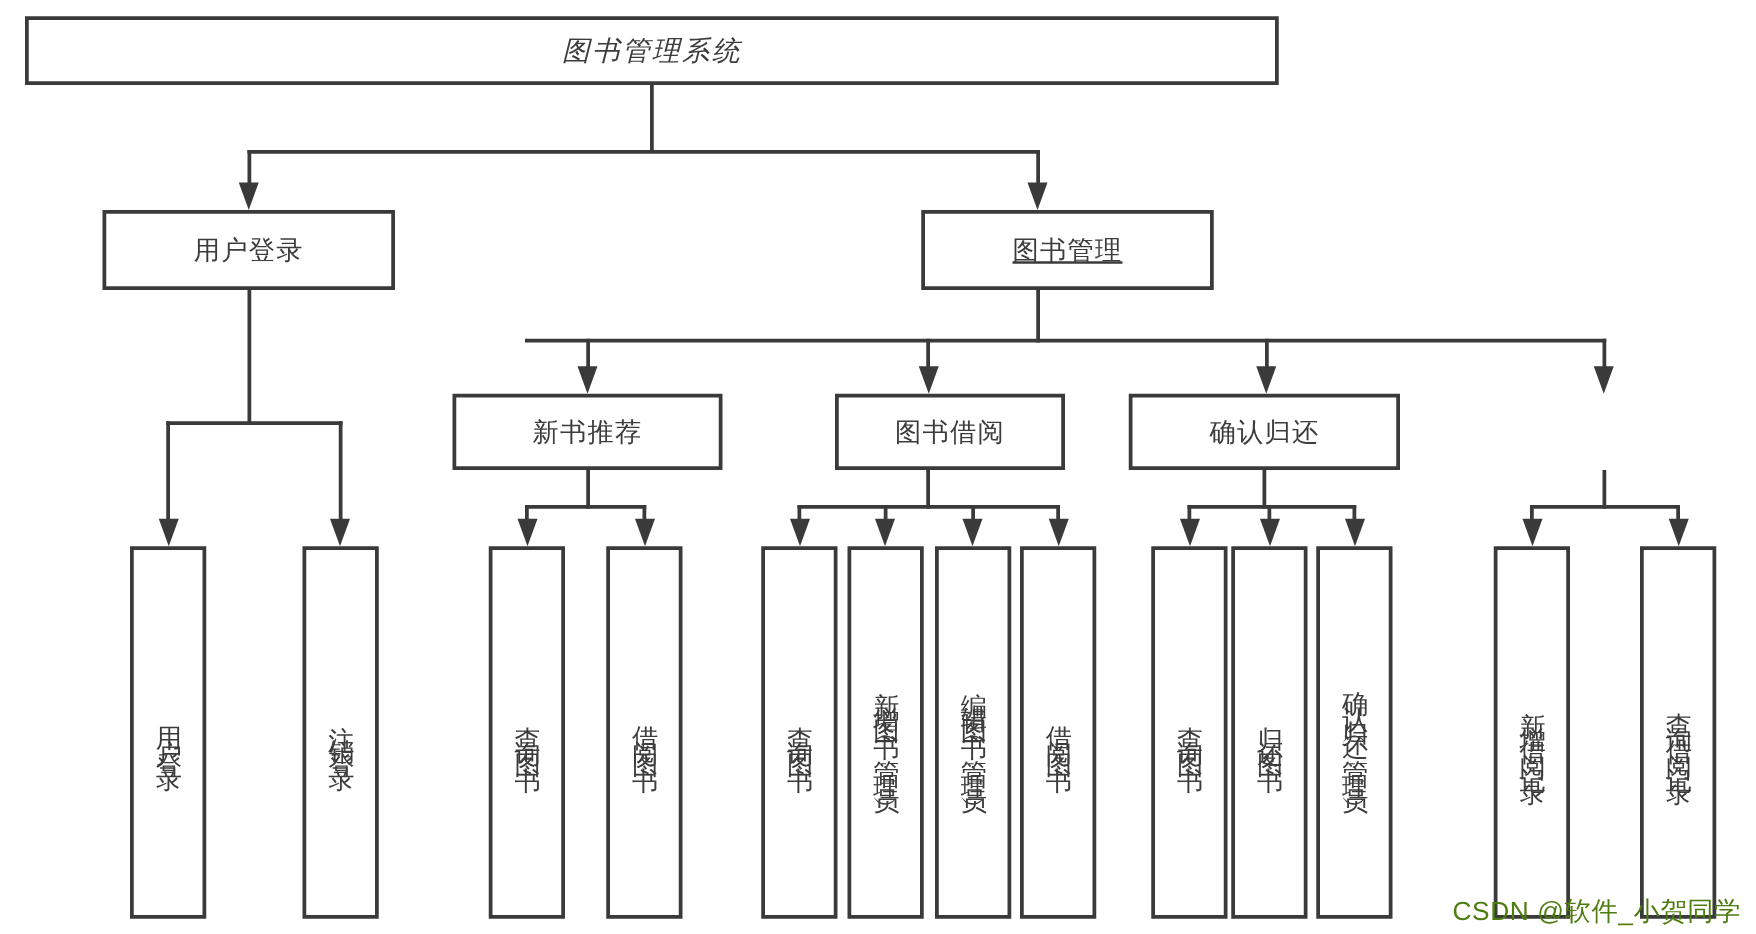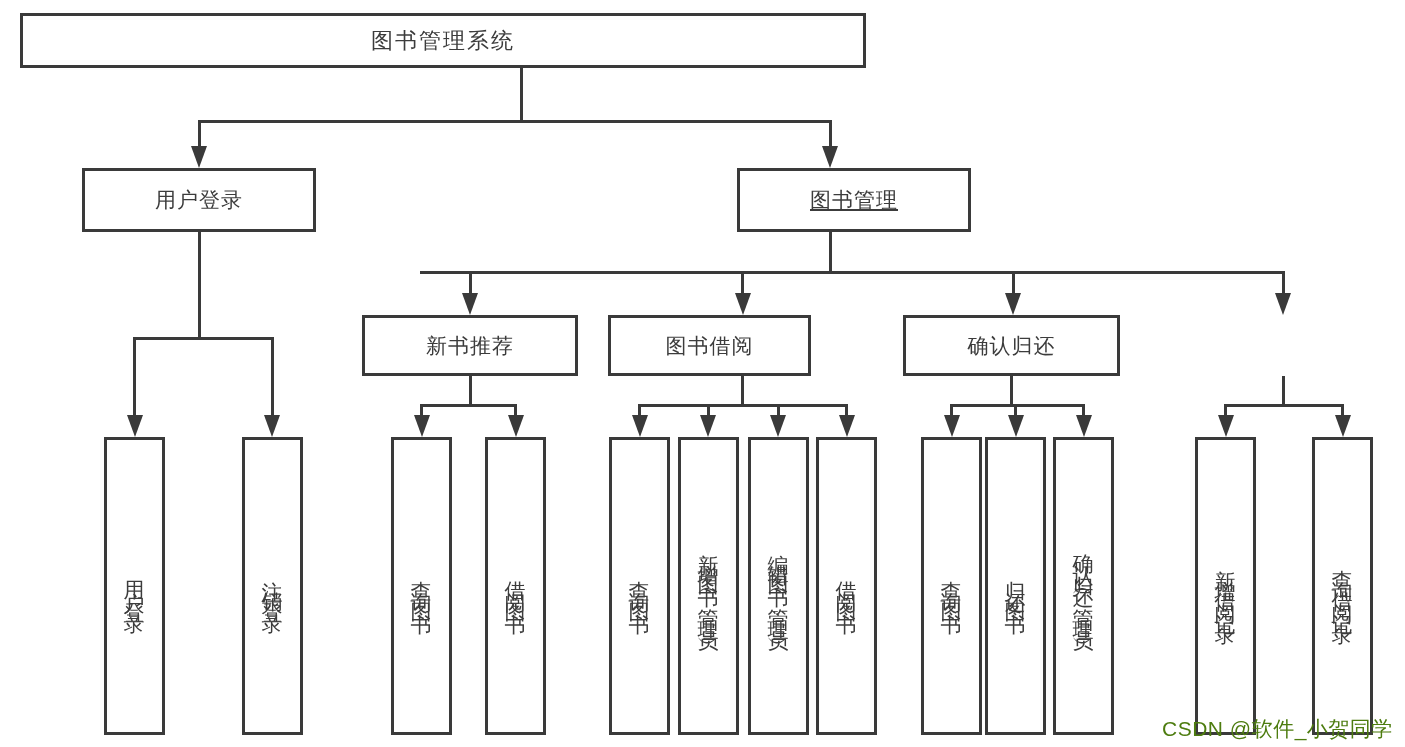--- a/index.html
+++ b/index.html
@@ -29,37 +29,37 @@
   .watermark{
     position:absolute;left:1162px;top:715px;z-index:5;
     font-size:21px;color:#4d7c0f;letter-spacing:0.5px;white-space:nowrap;
   }
 </style>
 </head>
 <body>
 
 <div class="canvas">
 
-  <div class="box" style="left:20px;top:13px;width:846px;height:55px;">
+  <div class="box" style="left:20px;top:13px;width:1003px;height:55px;font-style:italic;">
     <span class="root-label">图书管理系统</span>
   </div>
 
   <div class="box" style="left:82px;top:168px;width:234px;height:64px;">
     <span class="hlabel">用户登录</span>
   </div>
 
   <div class="box" style="left:737px;top:168px;width:234px;height:64px;text-decoration:underline;">
     <span class="hlabel">图书管理</span>
   </div>
 
   <div class="box" style="left:362px;top:315px;width:216px;height:61px;">
     <span class="hlabel">新书推荐</span>
   </div>
 
-  <div class="box" style="left:608px;top:315px;width:203px;height:61px;">
+  <div class="box" style="left:668px;top:315px;width:184px;height:61px;">
     <span class="hlabel">图书借阅</span>
   </div>
 
   <div class="box" style="left:903px;top:315px;width:217px;height:61px;">
     <span class="hlabel">确认归还</span>
   </div>
 
 
   <div class="box" style="left:104px;top:437px;width:61px;height:298px;">
     <span class="vtext">用户登录</span>

